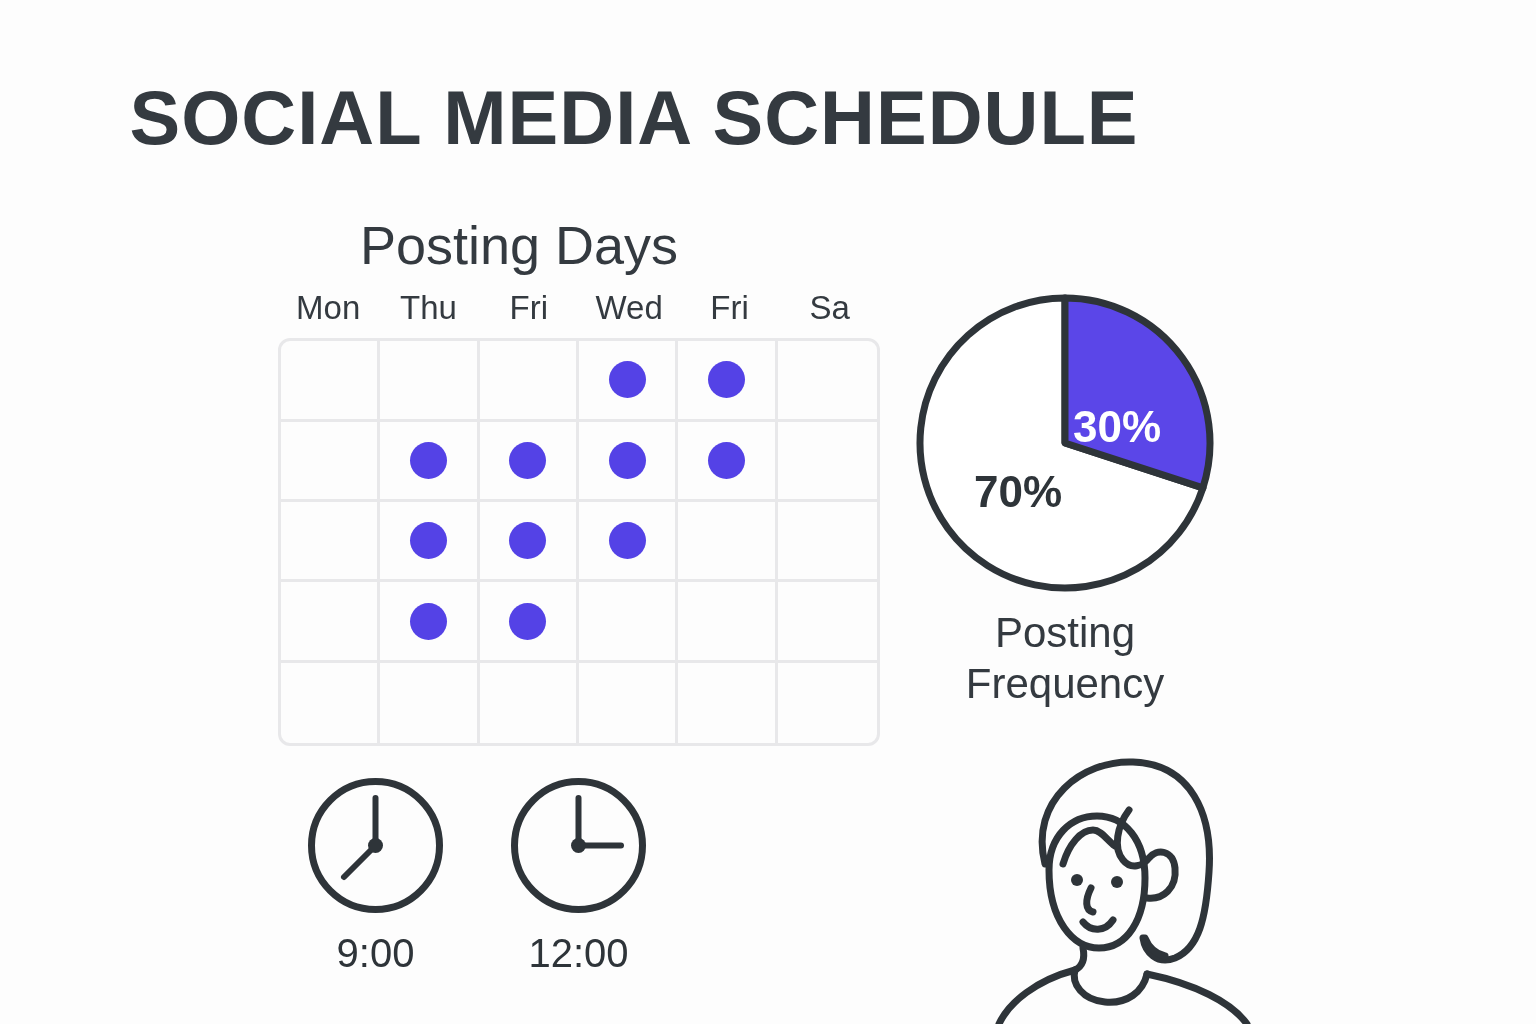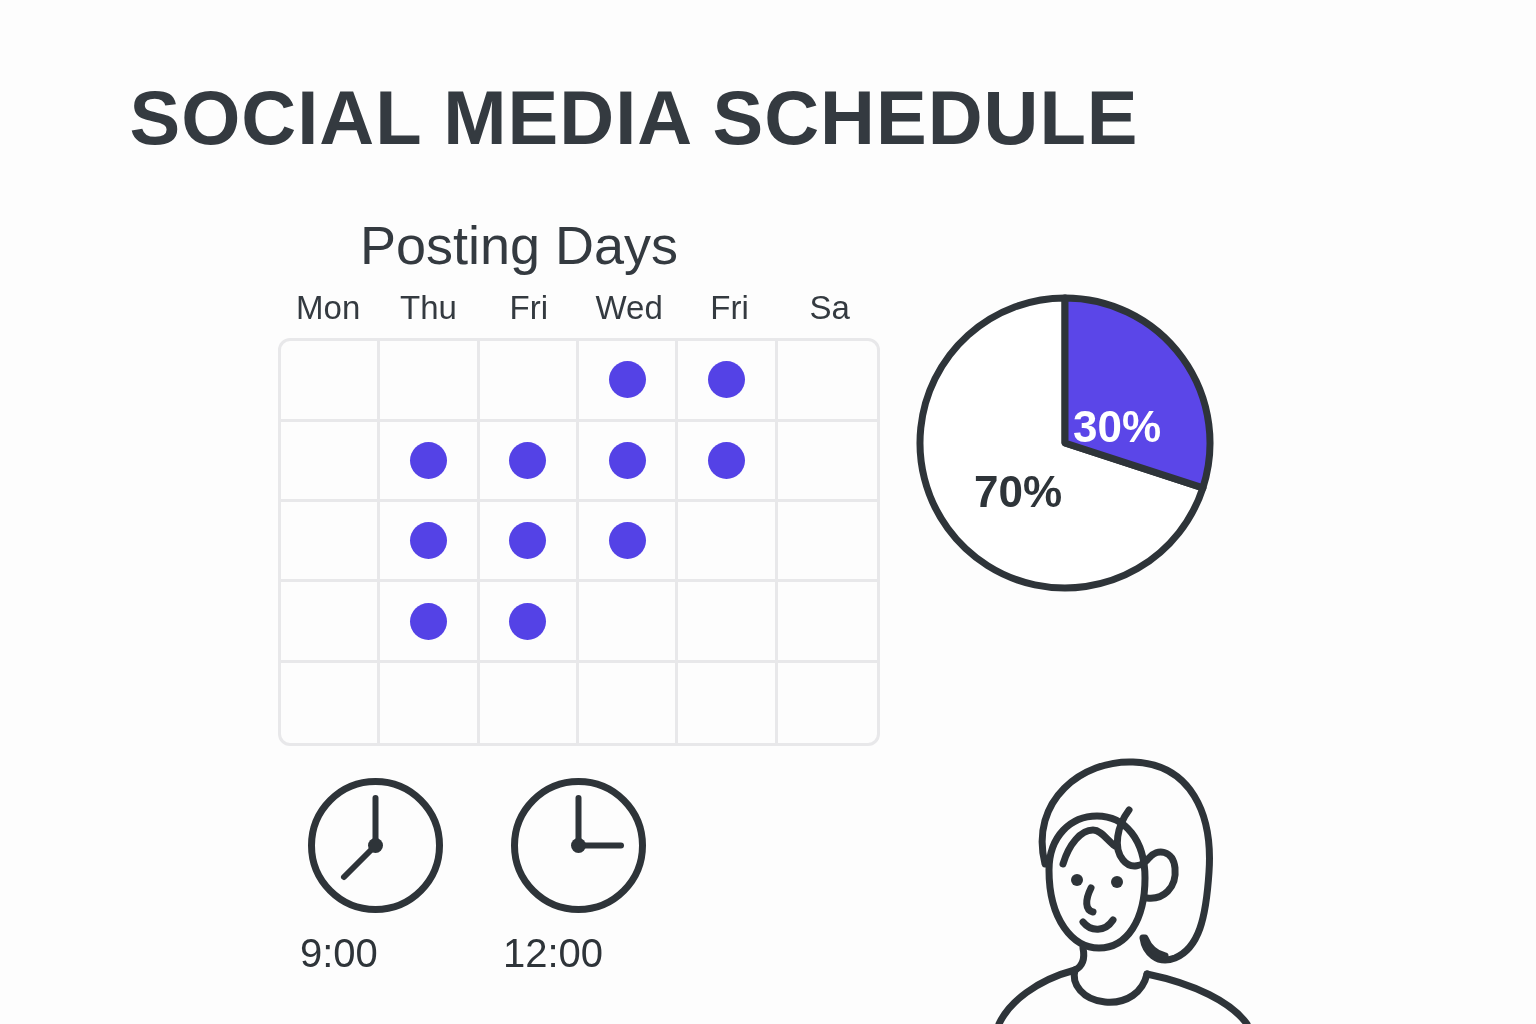--- a/index.html
+++ b/index.html
@@ -101,20 +101,21 @@
     position: absolute;
     left: 300px;
     top: 770px;
     display: flex;
     gap: 52px;
   }
   .clock-item {
     width: 151px;
     display: flex;
     flex-direction: column;
+    align-items: center;
   }
   .clock-face { display: block; }
   .clock-label {
     margin-top: 12px;
     font-size: 40px;
     color: #2e3439;
     line-height: 1;
   }
 
   
@@ -247,20 +248,22 @@
     <svg id="pie-chart" width="300" height="300" viewBox="0 0 300 300">
 
       <path d="M 150 150 L 287.9 194.8 A 145 145 0 1 1 150 5 Z" fill="#ffffff" stroke="#2e3439" stroke-width="7" stroke-linejoin="round"></path>
 
       <path d="M 150 150 L 150 5 A 145 145 0 0 1 287.9 194.8 Z" fill="#5b46e8" stroke="#2e3439" stroke-width="7" stroke-linejoin="round"></path>
       <text x="202" y="137" text-anchor="middle" dominant-baseline="middle" font-family="Liberation Sans, sans-serif" font-size="44" font-weight="bold" fill="#ffffff">30%</text>
       <text x="103" y="202" text-anchor="middle" dominant-baseline="middle" font-family="Liberation Sans, sans-serif" font-size="44" font-weight="bold" fill="#2e3439">70%</text>
     </svg>
 
     <div id="pie-caption">
+      <div>Posting</div>
+      <div>Frequency</div>
     </div>
 
   </section>
 
   <svg id="avatar-illustration" width="290" height="272" viewBox="0 0 290 272">
     <g fill="none" stroke="#2e3439" stroke-width="7" stroke-linecap="round" stroke-linejoin="round">
 
       <path d="M60 112 C44 48 98 8 148 10 C206 12 228 62 224 120
                C221 166 214 196 190 206 C172 213 160 200 158 186"></path>
 

